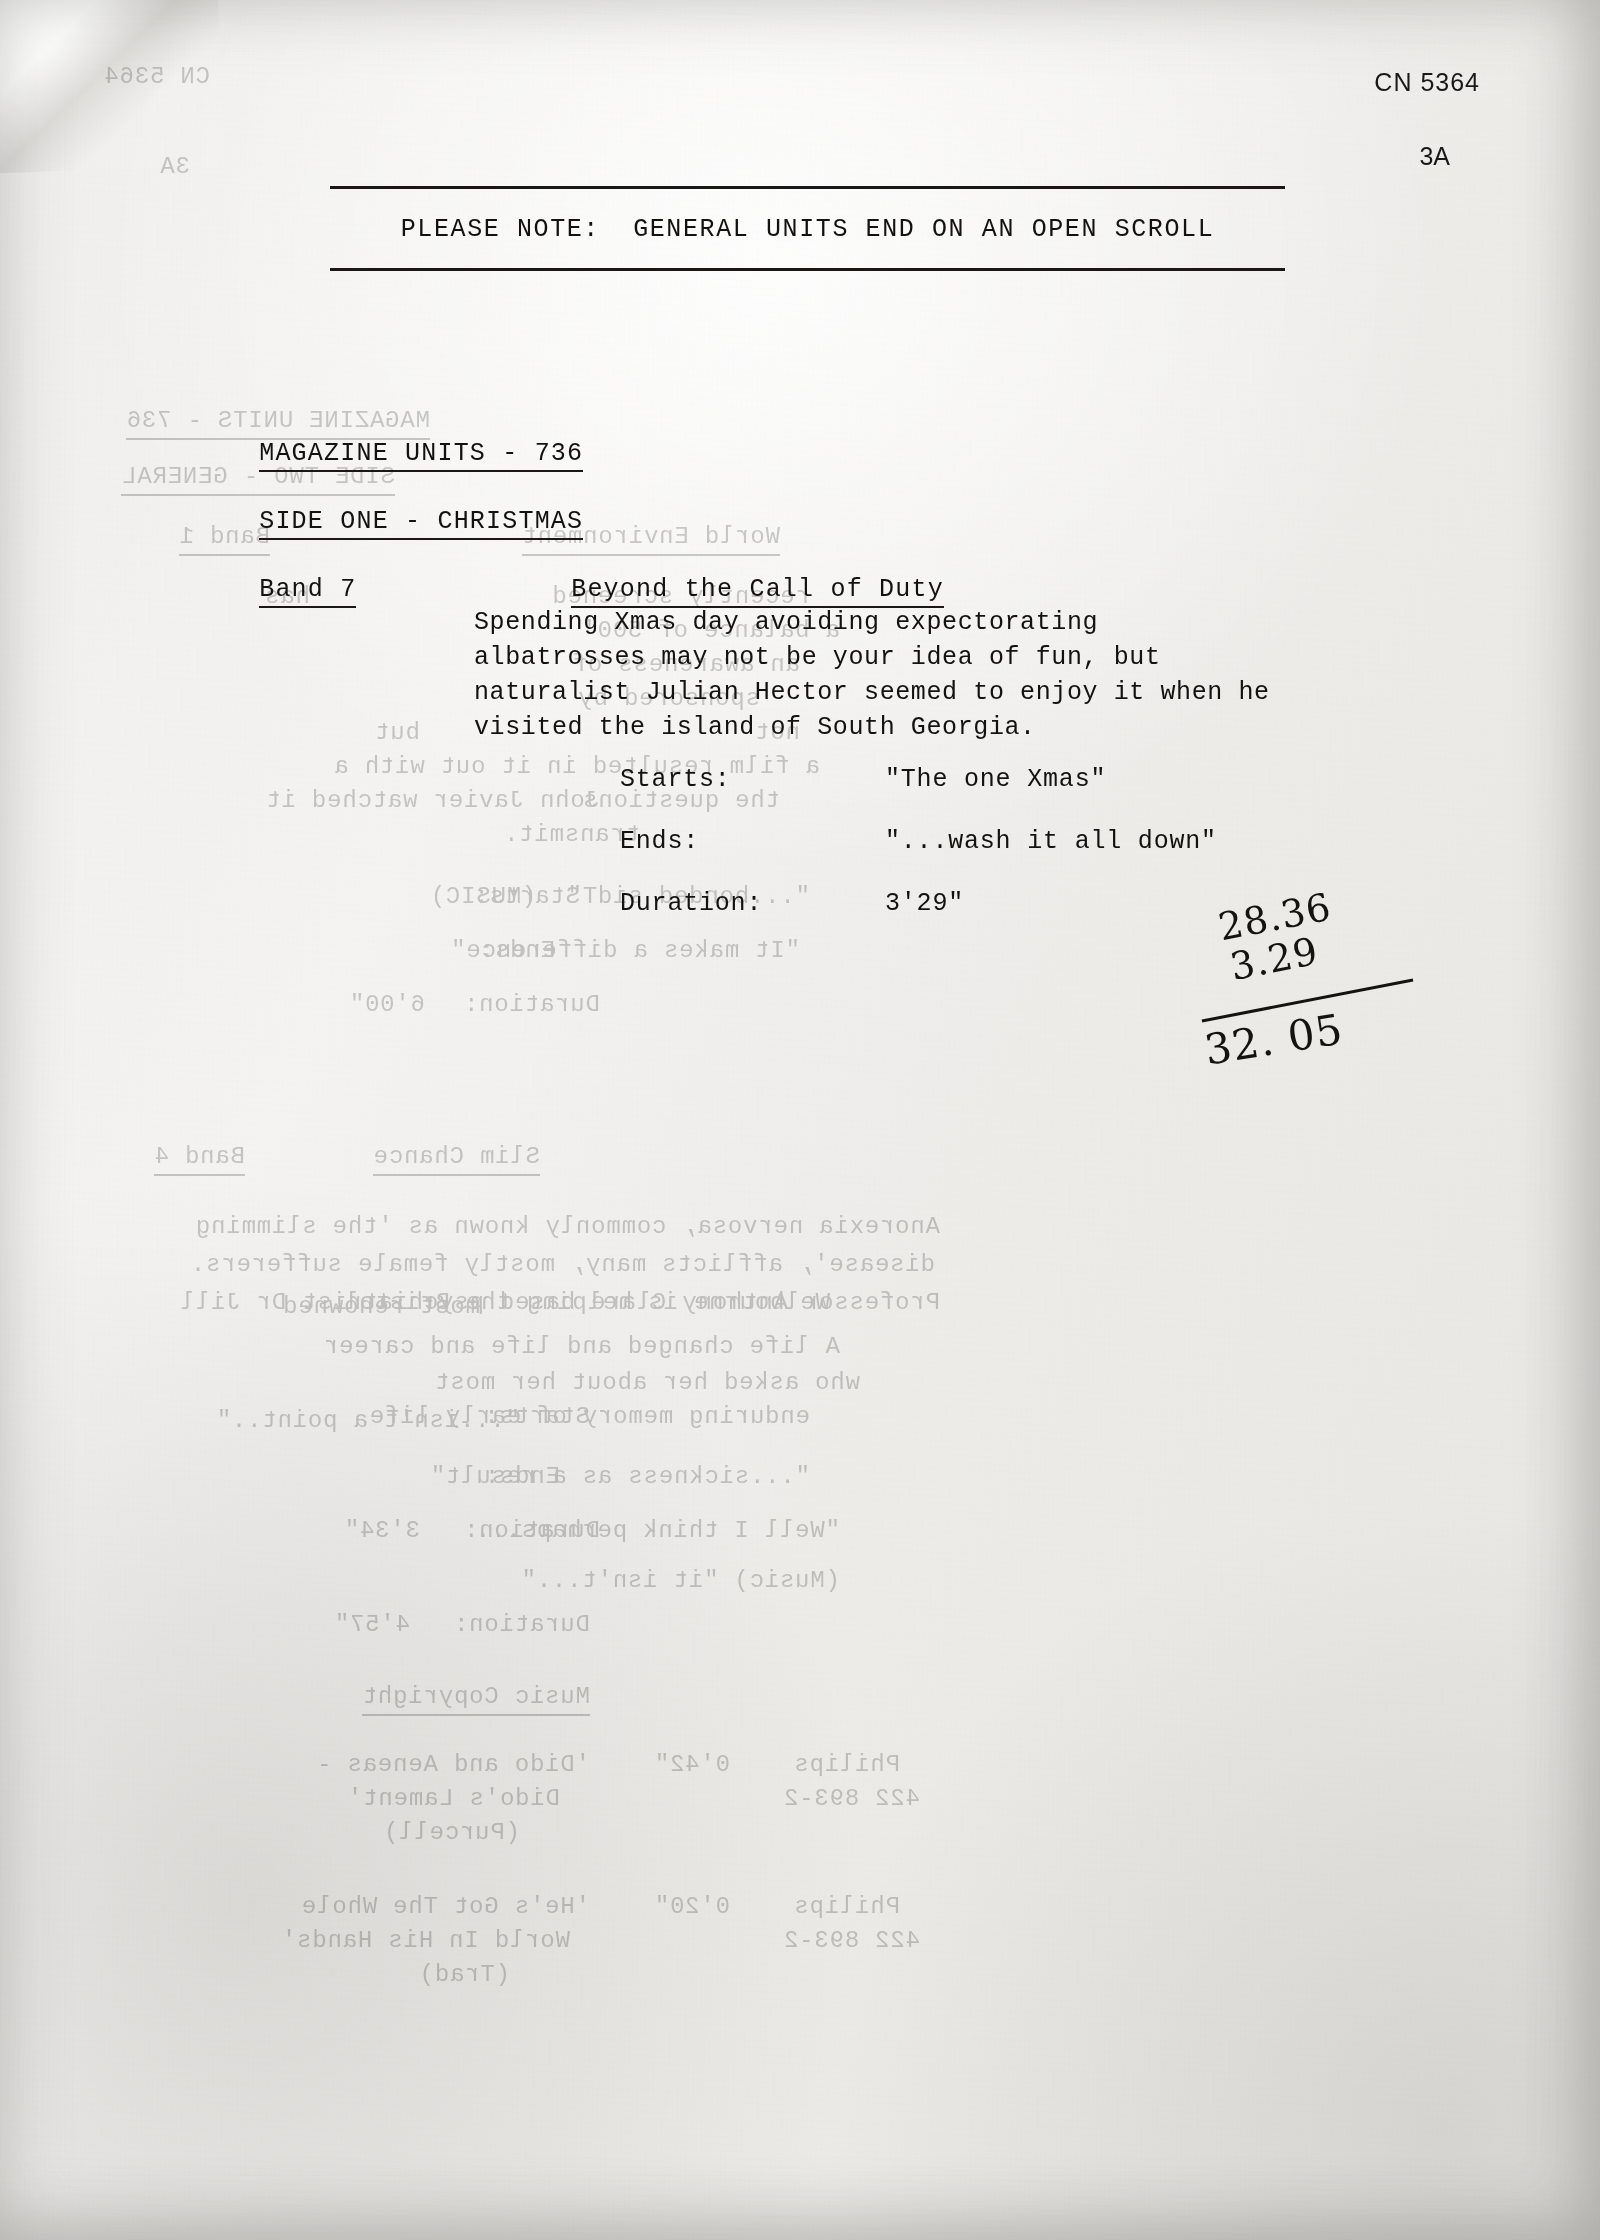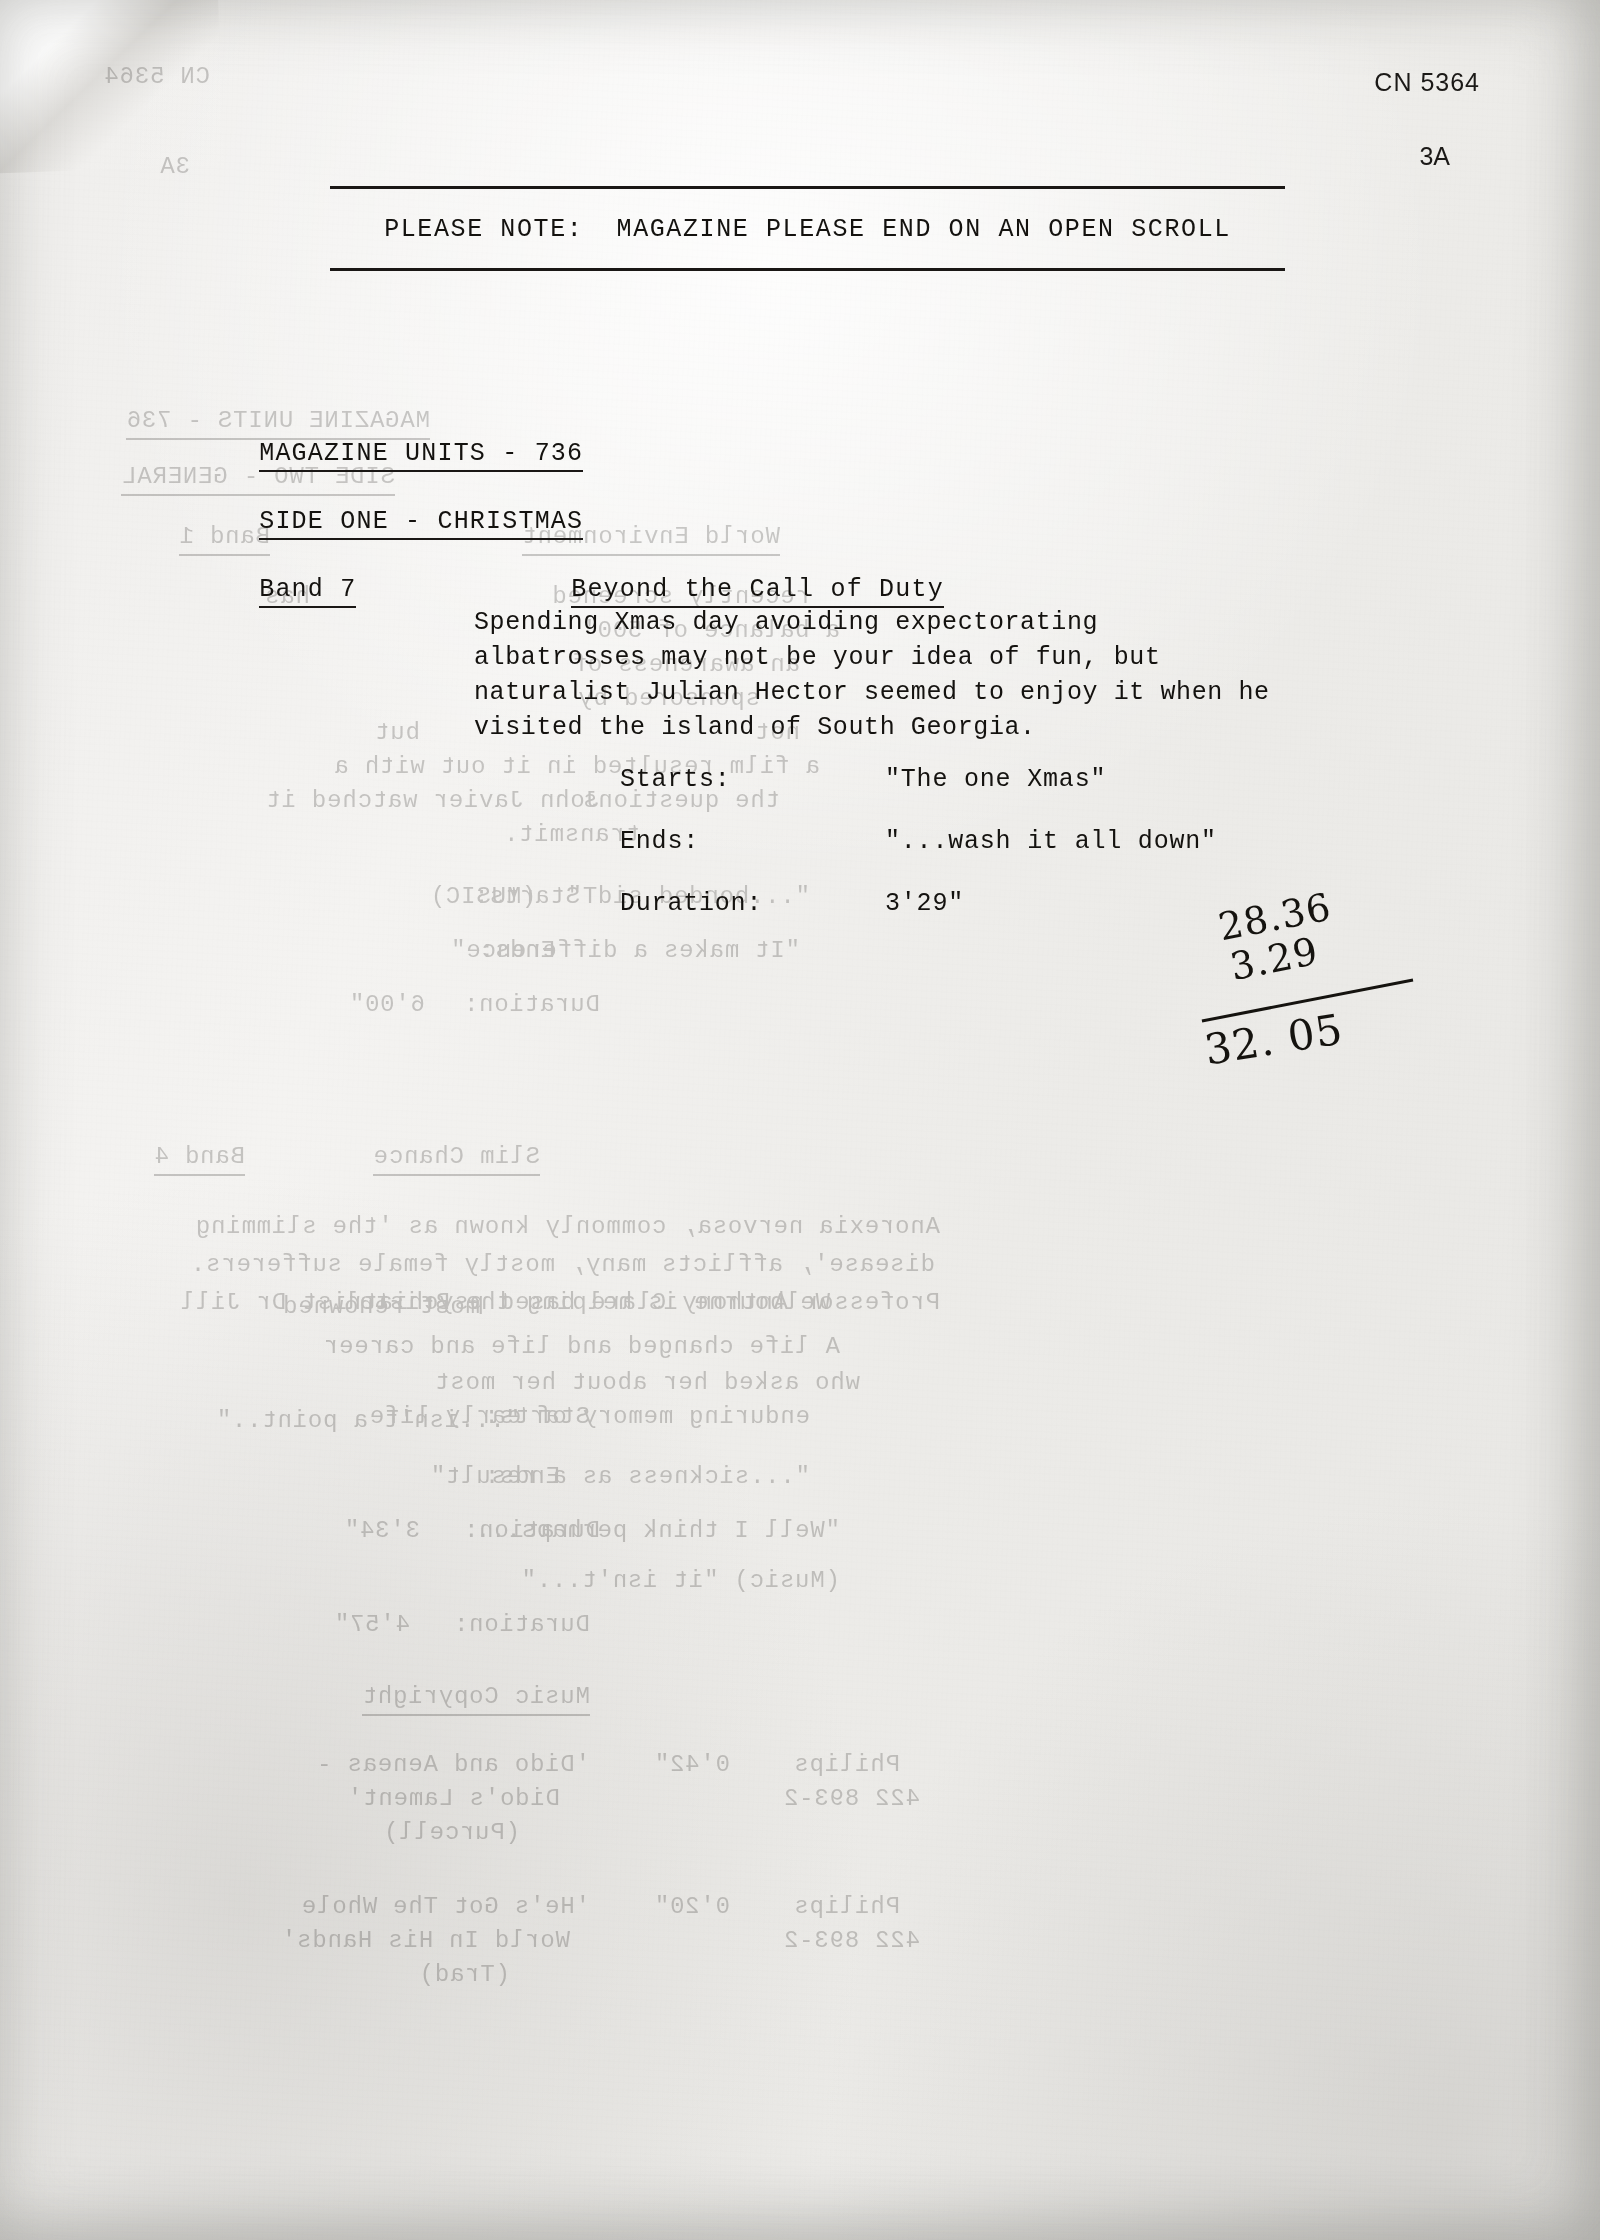--- a/index.html
+++ b/index.html
@@ -245,21 +245,21 @@
   <div class="paper-shade"></div>
   <div class="paper-grain"></div>
   <div class="crease"></div>
 
   <div class="front">
 
     <div class="doc-id">CN 5364</div>
     <div class="page-num">3A</div>
 
     <div class="notice-box">
-      <div class="notice-text">PLEASE NOTE:  MAGAZINE PLEASE END ON AN OPEN SCROLL</div>
+      <div class="notice-text">PLEASE NOTE:  GENERAL UNITS END ON AN OPEN SCROLL</div>
     </div>
 
     <div class="block-heading h-units">
       <span class="u">MAGAZINE UNITS - 736</span>
     </div>
 
     <div class="block-heading h-side">
       <span class="u">SIDE ONE - CHRISTMAS</span>
     </div>
 

